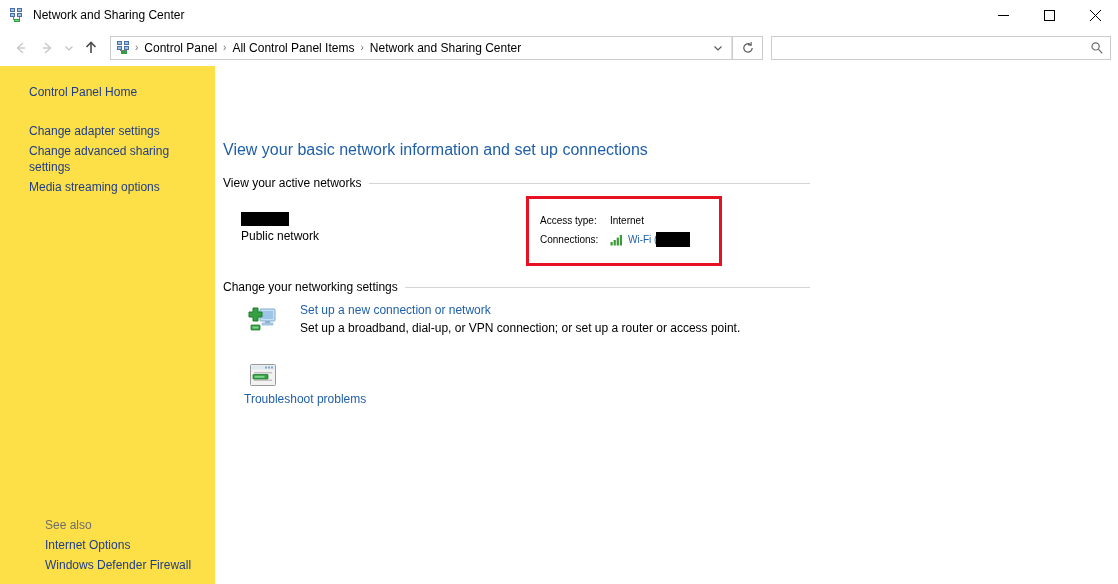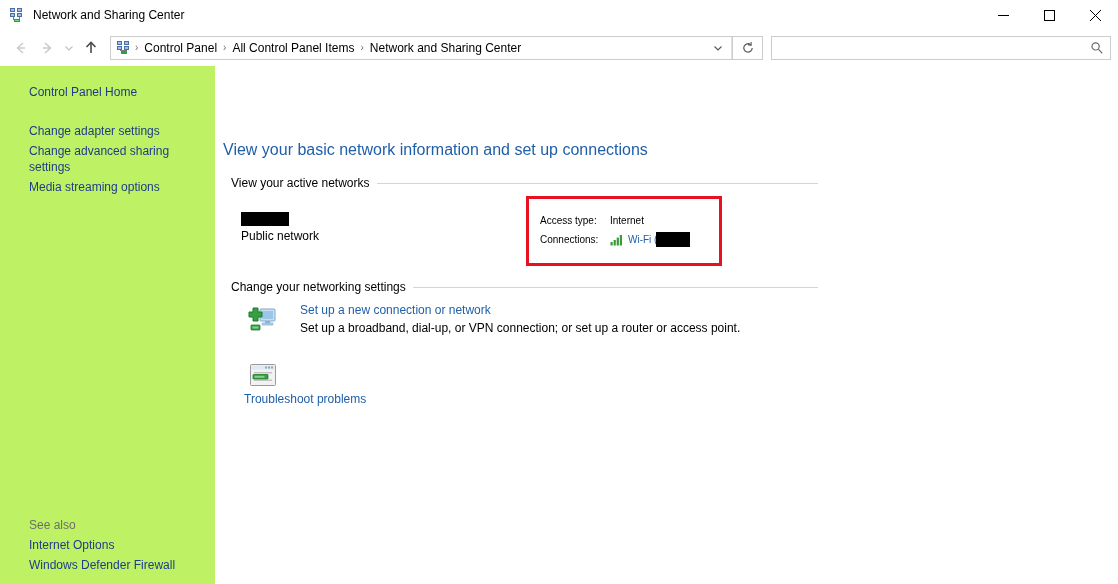--- a/index.html
+++ b/index.html
@@ -169,39 +169,40 @@
 
   
   .content {
     display: flex;
     height: 518px;
   }
   .sidebar {
     width: 215px;
     flex: 0 0 auto;
     position: relative;
-    background: #bef264;
+    background: #fde047;
     padding-top: 16px;
     box-sizing: border-box;
   }
   .side-link {
     display: block;
     color: #1f3c88;
     font-size: 12px;
     line-height: 16px;
     padding: 2px 0 2px 29px;
     text-decoration: none;
     max-width: 175px;
   }
   .side-gap { height: 19px; }
   .see-also {
     position: absolute;
     left: 0;
     bottom: 9px;
     width: 100%;
+    padding-left: 16px;
   }
   .see-also-title {
     color: #6d6d6d;
     font-size: 12px;
     padding: 2px 0 2px 29px;
     line-height: 16px;
   }
 
   .main {
     flex: 1 1 auto;
@@ -213,21 +214,21 @@
     font-size: 16px;
     margin: 0;
     font-weight: normal;
     position: absolute;
     left: 8px;
     top: 75px;
     white-space: nowrap;
   }
   .section-head {
     position: absolute;
-    left: 16px;
+    left: 8px;
     display: flex;
     align-items: center;
     width: 587px;
     font-size: 12px;
     color: #000000;
   }
   .section-head .label { white-space: nowrap; padding-right: 7px; }
   .section-head .rule {
     flex: 1 1 auto;
     height: 1px;

